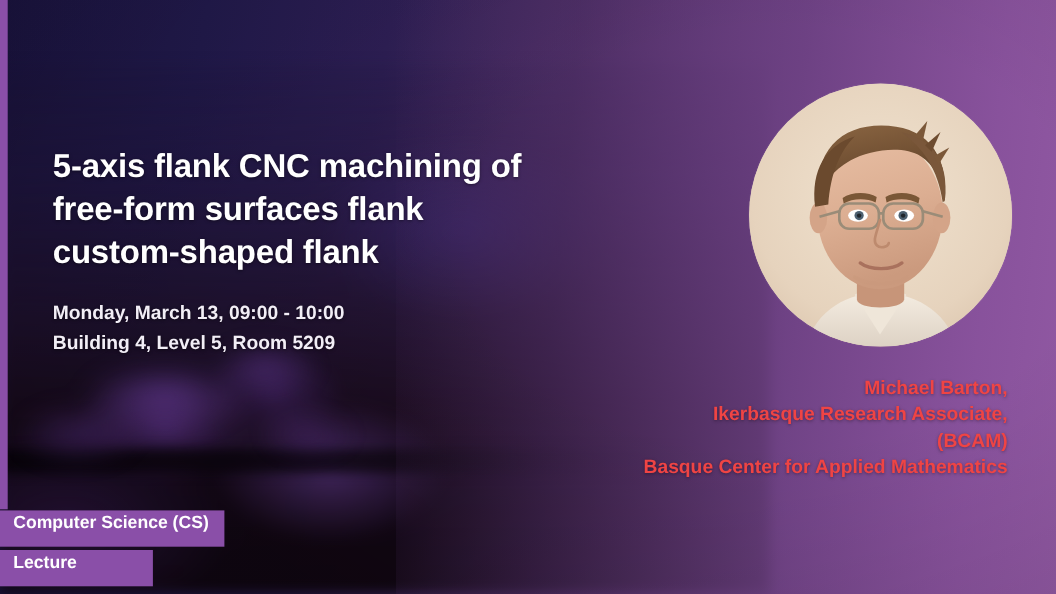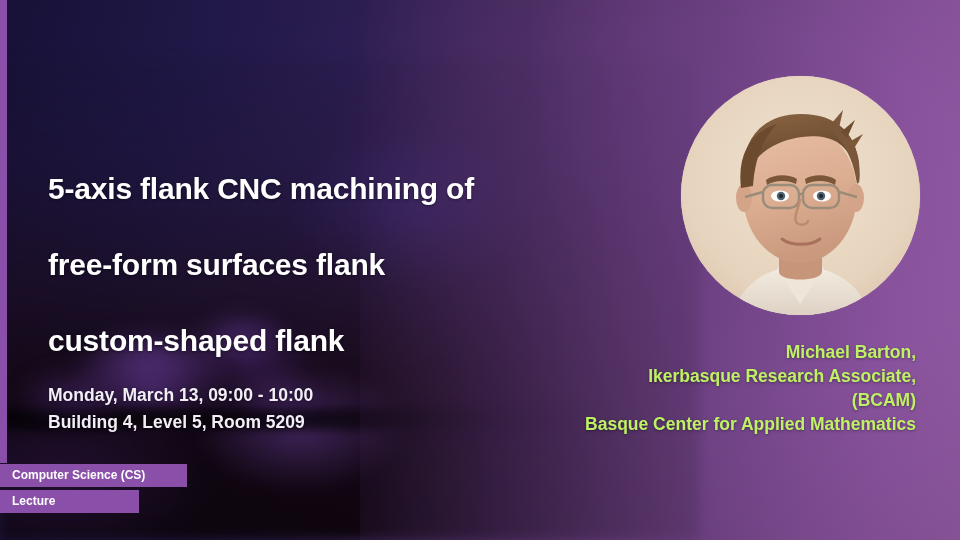--- a/index.html
+++ b/index.html
@@ -121,21 +121,21 @@
   }
   .title {
     margin: 0;
     color: #ffffff;
     font-size: 30px;
     font-weight: 700;
     line-height: 39px;
     letter-spacing: -0.2px;
     text-shadow: 0 1px 3px rgba(0,0,0,0.45);
   }
-  .title .line { display: block; margin-top: 37px; }
+  .title .line { display: block; }
 
   .meta {
     margin-top: 22px;
     color: #f2eef6;
     font-size: 17.5px;
     font-weight: 700;
     line-height: 27px;
     text-shadow: 0 1px 3px rgba(0,0,0,0.45);
   }
   .meta .line { display: block; }
@@ -154,42 +154,42 @@
   }
   .avatar .face-svg { display: block; width: 100%; height: 100%; }
 
   
   .speaker {
     position: absolute;
     right: 44px;
     top: 340px;
     width: 500px;
     text-align: right;
-    color: #bef264;
+    color: #ef4444;
     font-size: 17.5px;
     font-weight: 700;
     line-height: 24px;
     text-shadow: 0 1px 3px rgba(0,0,0,0.38);
   }
   .speaker .line { display: block; }
 
   
   .badges {
     position: absolute;
     left: 0;
     top: 464px;
   }
   .badge {
     display: block;
     background: #8a4fa8;
     color: #ffffff;
-    font-size: 12px;
+    font-size: 16px;
     font-weight: 700;
     line-height: 23px;
-    height: 23px;
+    height: 33px;
     padding: 0 14px 0 12px;
     margin-bottom: 3px;
     white-space: nowrap;
     width: max-content;
   }
   .badge.cs { min-width: 161px; }
   .badge.lecture { min-width: 113px; }
 </style>
 </head>
 <body>

